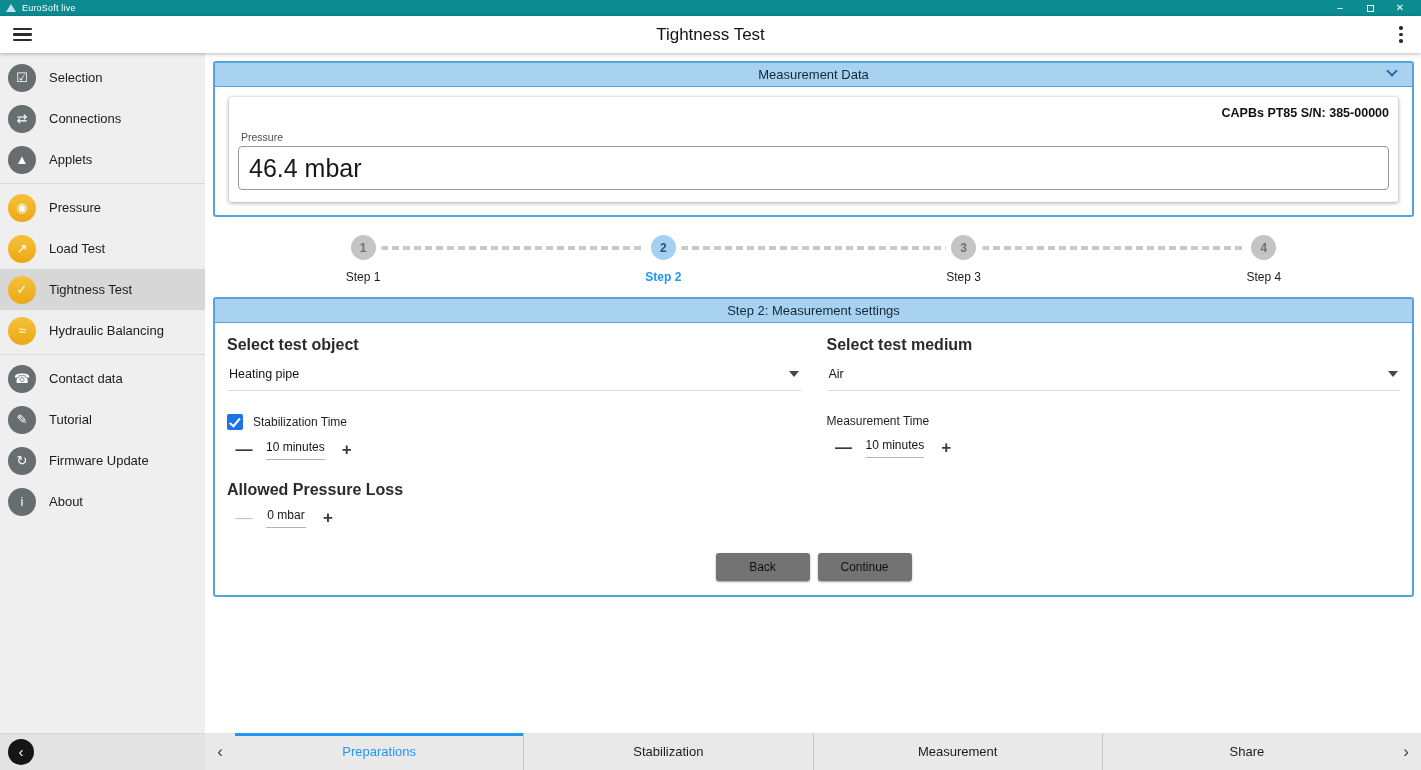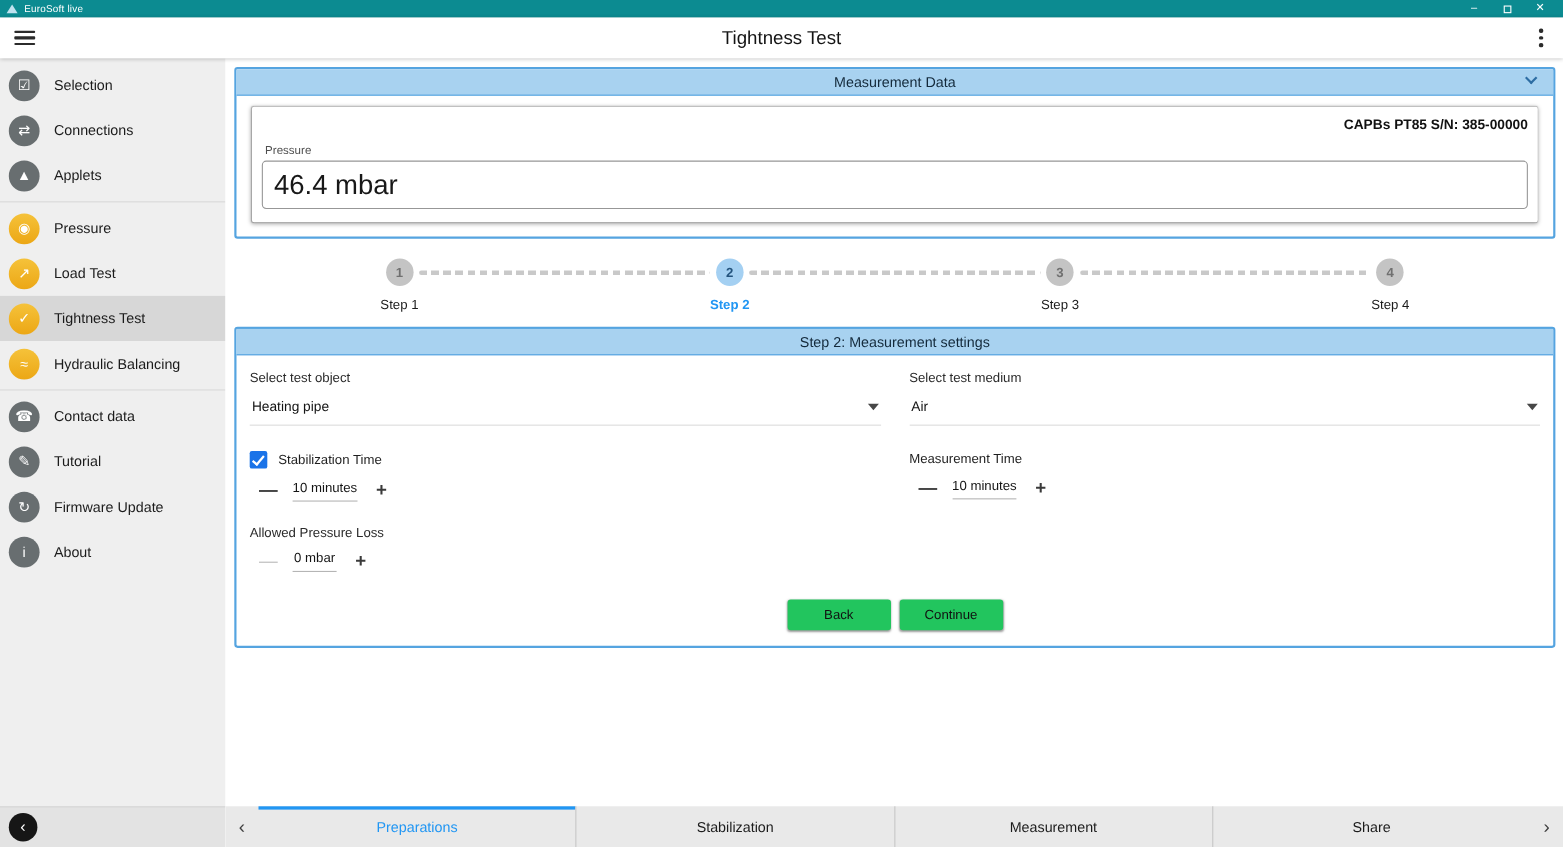--- a/index.html
+++ b/index.html
@@ -86,36 +86,36 @@
   .step-circle { width:25px; height:25px; border-radius:50%; background:#c4c4c4; color:#707070;
     font-size:12px; font-weight:700; display:flex; align-items:center; justify-content:center; z-index:1; }
   .step.active .step-circle { background:#a4d0f2; color:#23537d; }
   .step-label { margin-top:10px; font-size:12px; color:#1b1b1b; }
   .step.active .step-label { color:#2196f3; font-weight:700; }
 
   
   .settings { margin-top:13px; }
   .settings-body { padding:13px 12px 14px; }
   .grid2 { display:grid; grid-template-columns:1fr 1fr; column-gap:26px; }
-  .fgroup-label { font-size:12px; color:#2b2b2b; }
+  .fgroup-label { font-size:16px; color:#2b2b2b;font-weight:bold; }
   .select { display:flex; align-items:center; justify-content:space-between; margin-top:13px;
     padding:0 2px 9px 2px; border-bottom:1px solid #dcdcdc; font-size:12.5px; color:#141414; cursor:pointer; }
   .caret { width:0; height:0; border-left:5px solid transparent; border-right:5px solid transparent;
     border-top:6px solid #474747; }
   .row2 { margin-top:23px; }
   .check-row { display:flex; align-items:center; gap:10px; font-size:12px; color:#1f1f1f; }
   .checkbox { width:16px; height:16px; background:#1a73e8; border-radius:2px; position:relative; cursor:pointer; flex:0 0 auto; }
   .checkbox::after { content:""; position:absolute; left:5px; top:1.5px; width:4px; height:8.5px;
     border:solid #fff; border-width:0 2px 2px 0; transform:rotate(40deg); }
   .num-stepper { display:flex; align-items:center; gap:13px; margin:10px 0 0 8px; font-size:12px; }
   .ns-btn { font-size:17px; font-weight:700; color:#3a3a3a; cursor:pointer; width:18px; text-align:center; line-height:14px; }
   .ns-btn.disabled { color:#c2c2c2; font-weight:400; }
   .ns-value { min-width:58px; text-align:center; padding-bottom:5px; border-bottom:1px solid #b5b5b5; color:#141414; }
   .btn-row { display:flex; justify-content:center; gap:8px; margin-top:25px; }
-  .btn { min-width:94px; height:28px; background:#22c55e; border:none; border-radius:3px;
+  .btn { min-width:94px; height:28px; background:#737373; border:none; border-radius:3px;
     font-size:12px; color:#111; font-family:inherit; box-shadow:0 1px 2px rgba(0,0,0,.4);
     display:flex; align-items:center; justify-content:center; cursor:pointer; }
 
   
   .bottom-bar { height:37px; background:#e9e9e9; display:flex; align-items:stretch; flex:0 0 auto; }
   .bb-chev { width:30px; display:flex; align-items:center; justify-content:center; font-size:17px;
     color:#3f3f3f; cursor:pointer; }
   .bb-tab { flex:1; display:flex; align-items:center; justify-content:center; font-size:13px;
     color:#1c1c1c; cursor:pointer; position:relative; }
   .bb-tab + .bb-tab { border-left:1px solid #c6c6c6; }

